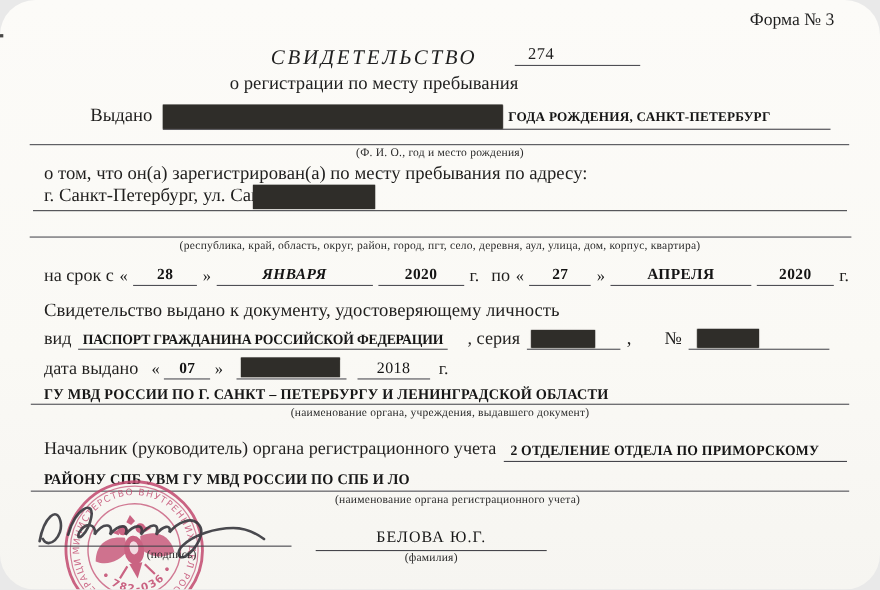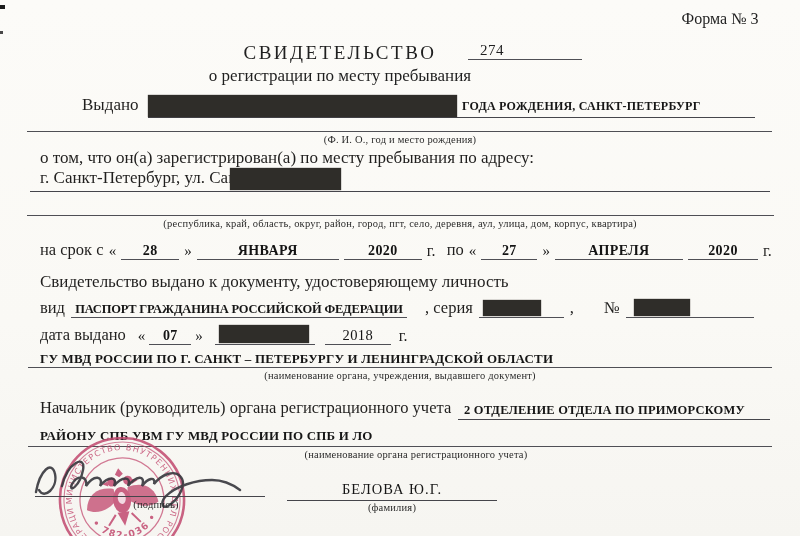--- a/index.html
+++ b/index.html
@@ -2,20 +2,21 @@
 <html><head>
 <meta charset="utf-8">
 <style>
   html,body{margin:0;padding:0;}
   body{width:800px;height:536px;overflow:hidden;background:#e9e9e9;}
   .page{
     position:relative;width:800px;height:536px;overflow:hidden;
     background:linear-gradient(180deg,#fcfbf8 0%,#faf9f5 60%,#f6f5f1 100%);
     font-family:"Liberation Serif","DejaVu Serif",serif;
     color:#1f1f1f;
+    border-radius:32px;
   }
   .abs{position:absolute;}
   .body-text{font-size:17px;color:#201f1e;}
   .caption{font-size:10.5px;color:#2b2b2b;letter-spacing:.2px;}
   .bold-caps{font-weight:bold;font-size:12px;letter-spacing:.2px;color:#161616;}
   .cond{transform:scaleX(.96);transform-origin:left;}
   .rule{border-top:1.6px solid #4f4f55;height:0;}
   .u-cell{border-bottom:1.6px solid #4f4f55;text-align:center;}
   .redact{background:#2f2d29;box-shadow:0 0 1px #2f2d29;}
   .row-flex{display:flex;align-items:flex-end;}
@@ -27,21 +28,21 @@
 </head>
 <body>
 
 <div class="page">
 
   <div class="speck" style="left:0;top:5px;width:5px;height:4px;"></div>
   <div class="speck" style="left:0;top:31px;width:3px;height:3px;opacity:.8;"></div>
 
   <div class="abs" style="left:660px;top:10px;width:120px;text-align:center;font-size:16px;">Форма № 3</div>
 
-  <div class="abs" style="left:150px;top:42px;width:380px;text-align:center;font-size:19px;letter-spacing:2.5px;">СВИДЕТЕЛЬСТВО</div>
+  <div class="abs" style="left:150px;top:42px;width:380px;text-align:center;font-size:19px;letter-spacing:2.5px;font-style:italic;">СВИДЕТЕЛЬСТВО</div>
   <div class="abs u-cell" style="left:468px;top:42px;width:102px;font-size:15px;text-align:left;padding-left:12px;letter-spacing:.5px;">274</div>
   <div class="abs" style="left:150px;top:66px;width:380px;text-align:center;font-size:17px;">о регистрации по месту пребывания</div>
 
   <div class="abs body-text" style="left:82px;top:95px;">Выдано</div>
   <div class="abs" style="left:148px;top:96px;width:607px;height:21px;border-bottom:1.8px solid #45454b;"></div>
   <div class="abs redact" style="left:148px;top:95px;width:309px;height:22px;"></div>
   <div class="abs bold-caps" style="left:462px;top:99px;">ГОДА РОЖДЕНИЯ, САНКТ-ПЕТЕРБУРГ</div>
 
   <div class="abs rule" style="left:27px;top:131px;width:745px;"></div>
   <div class="abs caption caption-center" style="top:134px;">(Ф. И. О., год и место рождения)</div>
@@ -53,21 +54,21 @@
   <div class="abs redact" style="left:230px;top:168px;width:111px;height:22px;"></div>
 
   <div class="abs rule" style="left:27px;top:215px;width:747px;"></div>
   <div class="abs caption caption-center" style="top:218px;">(республика, край, область, округ, район, город, пгт, село, деревня, аул, улица, дом, корпус, квартира)</div>
 
   <div class="abs row-flex" style="left:40px;top:236px;width:732px;height:24px;justify-content:space-between;">
     <span class="body-text" style="font-size:16.5px;">на срок с</span>
     <span class="qm">«</span>
     <span class="u-cell datev" style="width:58px;">28</span>
     <span class="qm">»</span>
-    <span class="u-cell datev" style="width:142px;">ЯНВАРЯ</span>
+    <span class="u-cell datev" style="width:142px;font-style:italic;">ЯНВАРЯ</span>
     <span class="u-cell datev" style="width:78px;">2020</span>
     <span class="body-text" style="font-size:16px;">г.</span>
     <span class="body-text" style="font-size:16.5px;margin-left:6px;">по</span>
     <span class="qm">«</span>
     <span class="u-cell datev" style="width:56px;">27</span>
     <span class="qm">»</span>
     <span class="u-cell datev" style="width:128px;">АПРЕЛЯ</span>
     <span class="u-cell datev" style="width:70px;">2020</span>
     <span class="body-text" style="font-size:16px;">г.</span>
   </div>

